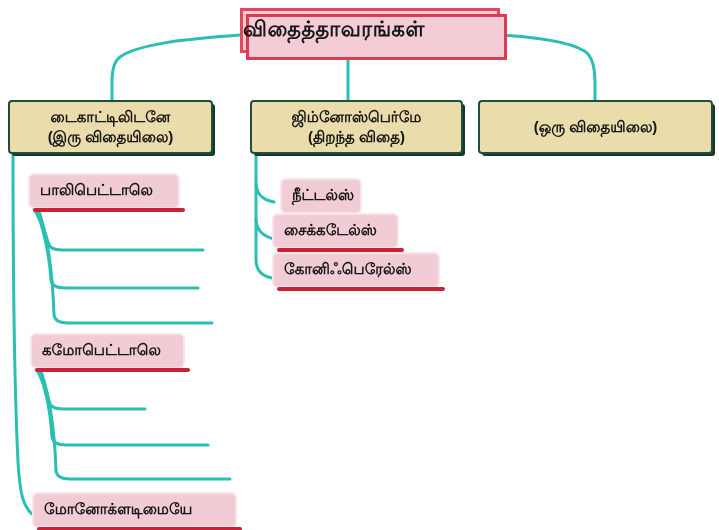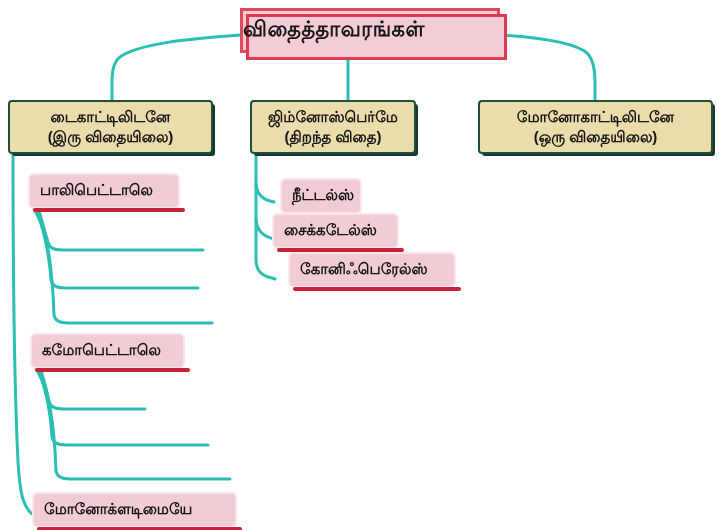--- a/index.html
+++ b/index.html
@@ -28,40 +28,40 @@
   }
 
   
   .tan{
     background:#ebdcab;border:2px solid #1f4e3a;border-radius:4px;
     box-shadow:3px 3px 0 -1px #16382b;
     display:flex;flex-direction:column;align-items:center;justify-content:center;
     font-size:15px;font-weight:bold;text-align:center;line-height:1.35;
   }
   .tan.dicot {left:8px;  top:100px;width:205px;height:54px;}
-  .tan.gymno {left:250px;top:100px;width:166px;height:54px;}
+  .tan.gymno {left:250px;top:100px;width:213px;height:54px;}
   .tan.mono  {left:478px;top:100px;width:235px;height:54px;}
 
   
   .leaf{
     background:#f2ccd5;border:2px solid #f9e4e9;border-radius:6px;
     display:flex;align-items:center;
     padding:16px 10px;font-size:15px;font-weight:bold;white-space:nowrap;
   }
   .leaf::after{
     content:"";position:absolute;
     left:3px;right:-7px;bottom:-5px;height:4px;
     background:#c92136;border-radius:2px;
   }
   .leaf.poly    {left:28px; top:173px;width:152px;height:29px;}
   .leaf.gamo    {left:30px; top:333px;width:155px;height:29px;}
   .leaf.monochl {left:32px; top:492px;width:205px;height:29px;}
   .leaf.gnet    {left:280px;top:178px;width:82px; height:26px;}
   .leaf.cycad   {left:272px;top:213px;width:127px;height:27px;}
-  .leaf.conif   {left:288px;top:252px;width:168px;height:28px;}
+  .leaf.conif   {left:272px;top:252px;width:168px;height:28px;}
 </style>
 </head>
 <body>
 
 <div id="canvas">
 
   <svg id="wires" width="719" height="530" viewBox="0 0 719 530">
     <g fill="none" stroke="#2abfb2" stroke-width="3" stroke-linecap="round">
 
       <path d="M 240 35 C 185 39 138 44 120 57 C 113 62 112 72 112 82 L 112 101"></path>
@@ -92,21 +92,20 @@
 
   <div class="node tan dicot">
     <span>டைகாட்டிலிடனே</span>
     <span>(இரு விதையிலை)</span>
   </div>
   <div class="node tan gymno">
     <span>ஜிம்னோஸ்பெர்மே</span>
     <span>(திறந்த விதை)</span>
   </div>
   <div class="node tan mono">
-    <span>மோனோகாட்டிலிடனே</span>
     <span>(ஒரு விதையிலை)</span>
   </div>
 
   <div class="node leaf poly">
     <span>பாலிபெட்டாலெ</span>
   </div>
   <div class="node leaf gamo">
     <span>கமோபெட்டாலெ</span>
   </div>
   <div class="node leaf monochl">

